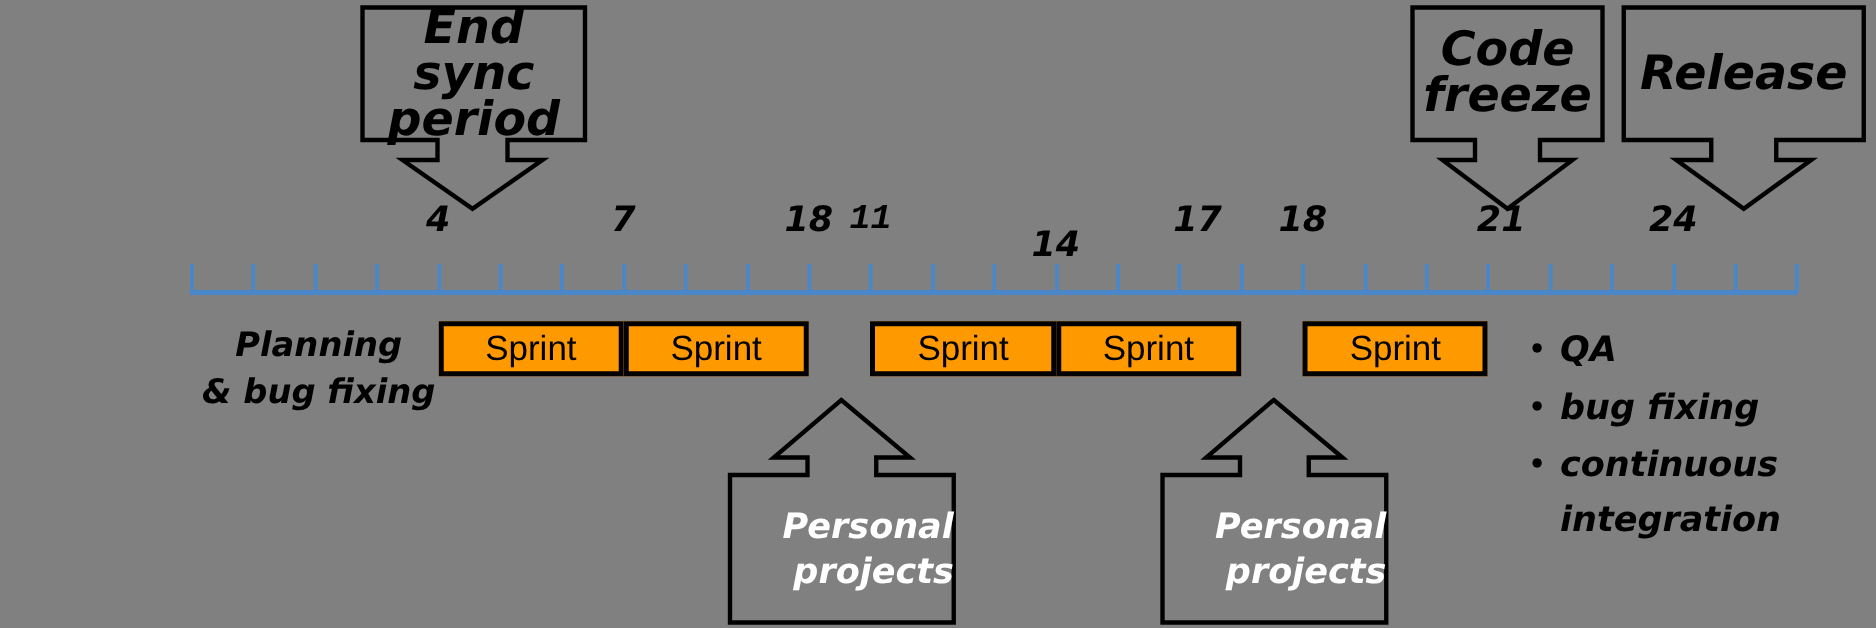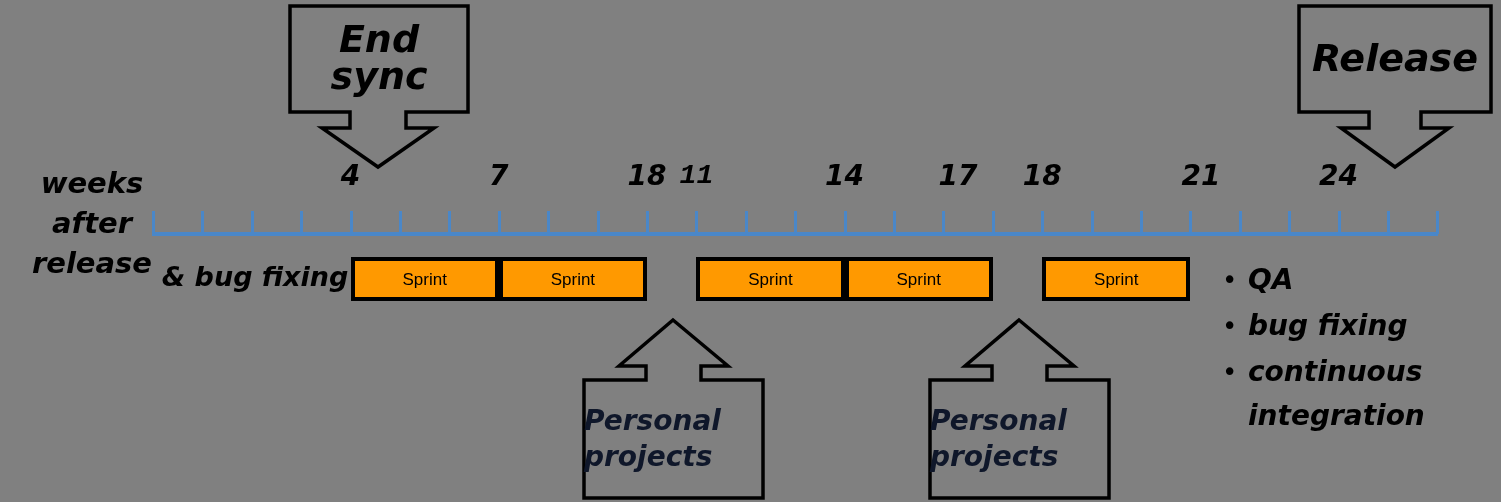--- a/index.html
+++ b/index.html
@@ -79,21 +79,21 @@
   }
 
   
   .sprint-box {
     top: 257px;
     height: 44px;
     background: #ff9900;
     border: 4px solid #000;
     box-sizing: border-box;
     color: #000;
-    font-size: 17px;
+    font-size: 28px;
     font-family: "Liberation Sans", sans-serif;
     display: flex;
     align-items: center;
     justify-content: center;
     line-height: 1;
   }
 
   
   .callout-down { }
   .callout-down .box {
@@ -112,28 +112,28 @@
     color: #000;
     font-family: "DejaVu Sans", sans-serif;
   }
 
   
   .callout-up .box {
     position: absolute;
     border: 3px solid #000;
     box-sizing: border-box;
     display: flex;
-    align-items: flex-start;
+    align-items: flex-end;
     justify-content: center;
     text-align: center;
     font-style: italic;
     font-weight: bold;
     font-size: 28px;
     line-height: 36px;
-    color: #0f172a;
+    color: #ffffff;
     font-family: "DejaVu Sans", sans-serif;
   }
 
   
   .bullet-list {
     left: 1222px;
     top: 258px;
     width: 275px;
   }
   .bullet-row {
@@ -157,25 +157,20 @@
     color: #000;
     font-family: "DejaVu Sans", sans-serif;
   }
   svg { display: block; overflow: visible; }
 </style>
 </head>
 <body>
 
 <div id="diagram">
 
-  <div class="abs axis-caption">
-    <div>weeks</div>
-    <div>after</div>
-    <div>release</div>
-  </div>
 
   <div class="abs timeline-line"></div>
   <div id="ticks-layer">
       <div class="abs tick" style="left: 152px; background: rgb(74, 135, 200);"></div>
       <div class="abs tick" style="left: 201.4px; background: rgb(74, 135, 200);"></div>
       <div class="abs tick" style="left: 250.8px; background: rgb(74, 135, 200);"></div>
       <div class="abs tick" style="left: 300.2px; background: rgb(74, 135, 200);"></div>
       <div class="abs tick" style="left: 349.6px; background: rgb(74, 135, 200);"></div>
       <div class="abs tick" style="left: 399px; background: rgb(74, 135, 200);"></div>
       <div class="abs tick" style="left: 448.4px; background: rgb(74, 135, 200);"></div>
@@ -198,48 +193,59 @@
       <div class="abs tick" style="left: 1288.2px; background: rgb(74, 135, 200);"></div>
       <div class="abs tick" style="left: 1337.6px; background: rgb(74, 135, 200);"></div>
       <div class="abs tick" style="left: 1387px; background: rgb(74, 135, 200);"></div>
       <div class="abs tick" style="left: 1436.4px; background: rgb(74, 135, 200);"></div>
     </div>
   <div id="week-labels-layer">
       <div class="abs week-label" style="left: 350.6px;">4</div>
       <div class="abs week-label" style="left: 498.8px;">7</div>
       <div class="abs week-label" style="left: 647px;">18</div>
       <div class="abs week-label" style="left: 696.4px; font-family: Liberation Mono, monospace;">11</div>
-      <div class="abs week-label" style="left: 844.6px;">14</div>
+      <div class="abs week-label" style="left: 844.6px; margin-top: 20px;">14</div>
       <div class="abs week-label" style="left: 958px;">17</div>
       <div class="abs week-label" style="left: 1042.2px;">18</div>
       <div class="abs week-label" style="left: 1190.4px; text-align: right;">21</div>
       <div class="abs week-label" style="left: 1338.6px;">24</div>
     </div>
 
   <div class="abs planning-label">
+    <div>Planning</div>
     <div>&amp; bug fixing</div>
   </div>
 
   <div id="sprints-layer">
       <div class="abs sprint-box" style="left: 350.6px; width: 148.2px; background: rgb(255, 153, 0);">Sprint</div>
       <div class="abs sprint-box" style="left: 498.8px; width: 148.2px; background: rgb(255, 153, 0);">Sprint</div>
       <div class="abs sprint-box" style="left: 696.4px; width: 148.2px; background: rgb(255, 153, 0);">Sprint</div>
       <div class="abs sprint-box" style="left: 844.6px; width: 148.2px; background: rgb(255, 153, 0);">Sprint</div>
       <div class="abs sprint-box" style="left: 1042.2px; width: 148.2px; background: rgb(255, 153, 0);">Sprint</div>
     </div>
 
   <div class="abs callout-down" style="left:288px; top:4px; width:182px; height:165px;">
     <svg width="182" height="165" viewBox="0 0 182 165">
       <path d="M 2 2 L 180 2 L 180 108 L 118 108 L 118 124 L 146 124 L 90 163 L 34 124 L 62 124 L 62 108 L 2 108 Z" fill="none" stroke="#000" stroke-width="3.5" stroke-linejoin="miter"></path>
     </svg>
     <div class="box" style="left:0; top:0; width:182px; height:108px; border:none; flex-direction:column;">
       <div>End sync</div>
-    </div>
-  </div>
-
+      <div>period</div>
+    </div>
+  </div>
+
+  <div class="abs callout-down" style="left:1128px; top:4px; width:156px; height:165px;">
+    <svg width="156" height="165" viewBox="0 0 156 165">
+      <path d="M 2 2 L 154 2 L 154 108 L 104 108 L 104 124 L 130 124 L 78 163 L 26 124 L 52 124 L 52 108 L 2 108 Z" fill="none" stroke="#000" stroke-width="3.5" stroke-linejoin="miter"></path>
+    </svg>
+    <div class="box" style="left:0; top:0; width:156px; height:108px; border:none; flex-direction:column;">
+      <div>Code</div>
+      <div>freeze</div>
+    </div>
+  </div>
 
   <div class="abs callout-down" style="left:1297px; top:4px; width:196px; height:165px;">
     <svg width="196" height="165" viewBox="0 0 196 165">
       <path d="M 2 2 L 194 2 L 194 108 L 124 108 L 124 124 L 152 124 L 98 163 L 44 124 L 72 124 L 72 108 L 2 108 Z" fill="none" stroke="#000" stroke-width="3.5" stroke-linejoin="miter"></path>
     </svg>
     <div class="box" style="left:0; top:0; width:196px; height:108px; border:none; flex-direction:column;">
       <div>Release</div>
     </div>
   </div>
 

